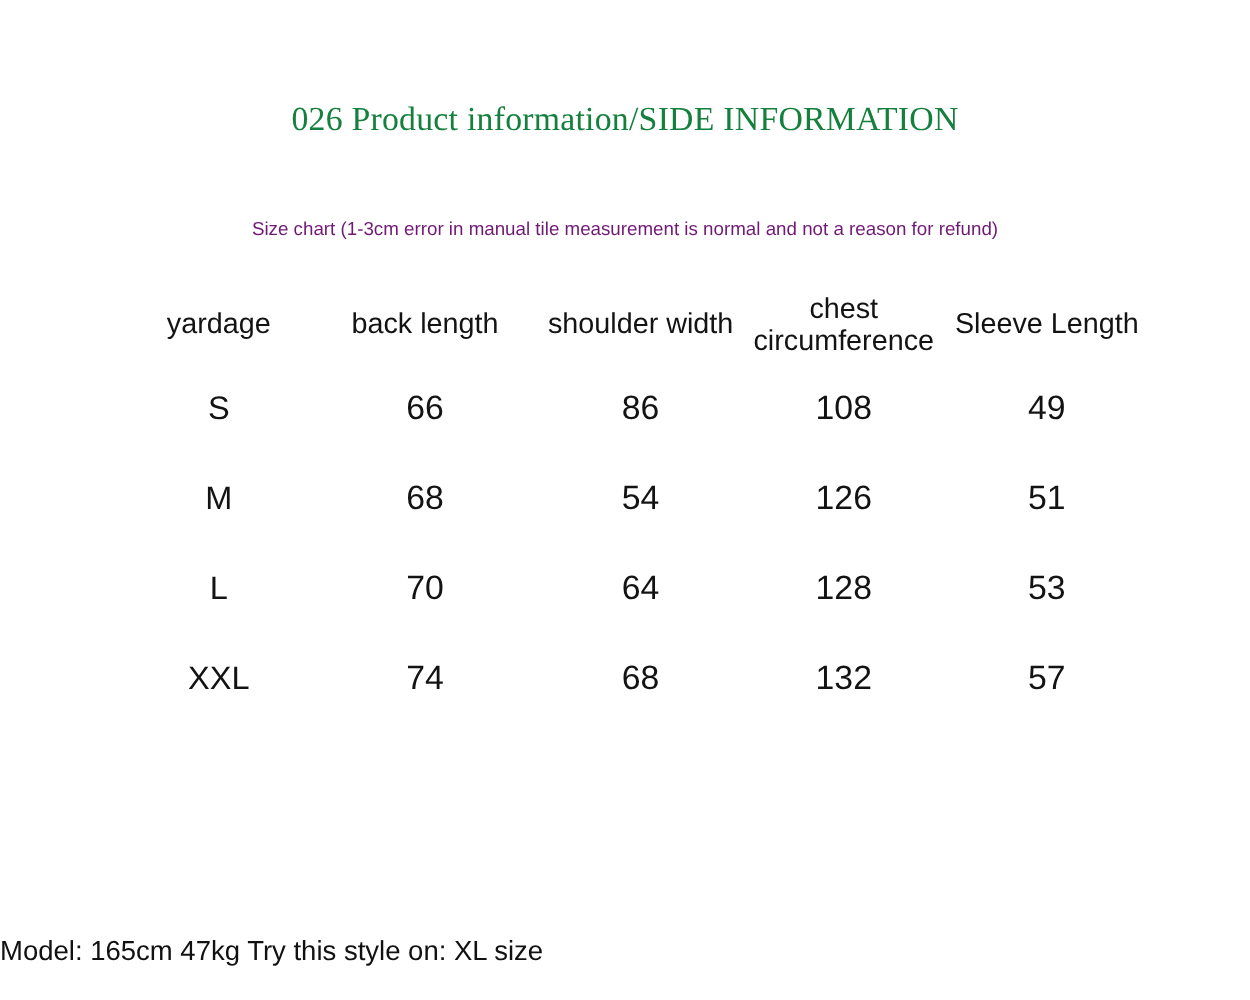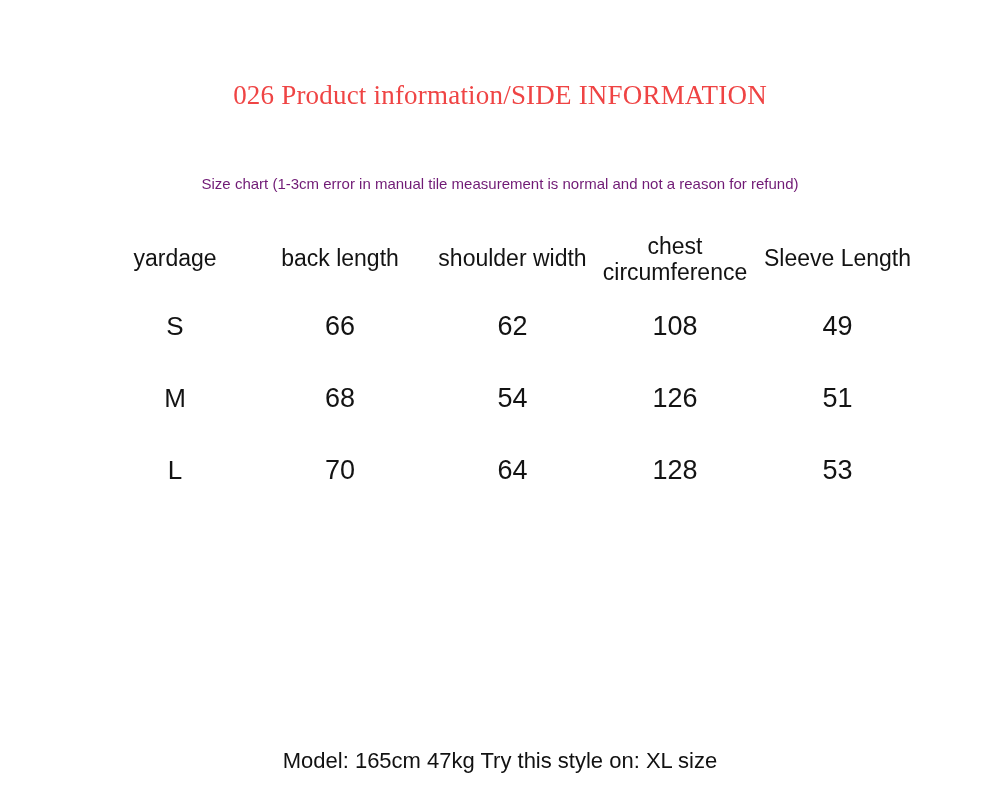--- a/index.html
+++ b/index.html
@@ -23,21 +23,21 @@
   }
 
   .title {
     position: absolute;
     top: 80px;
     left: 0;
     width: 1000px;
     text-align: center;
     font-family: "Liberation Serif", serif;
     font-size: 27px;
-    color: #ef4444;
+    color: #15803d;
     letter-spacing: 0.2px;
   }
 
   .subtitle {
     position: absolute;
     top: 175px;
     left: 0;
     width: 1000px;
     text-align: center;
     font-family: "Liberation Sans", sans-serif;
@@ -93,21 +93,21 @@
   }
   table.size-chart tbody td.size-label {
     font-size: 26px;
   }
 
   .footer-note {
     position: absolute;
     top: 748px;
     left: 0;
     width: 1000px;
-    text-align: center;
+    text-align: left;
     font-size: 22px;
     color: #111111;
     font-family: "Liberation Sans", sans-serif;
   }
 </style>
 </head>
 <body>
 
 <div class="page">
 
@@ -129,36 +129,43 @@
         <th class="wrap-head">back length</th>
         <th class="wrap-head">shoulder width</th>
         <th class="small-head">chest circumference</th>
         <th class="wrap-head">Sleeve Length</th>
       </tr>
     </thead>
     <tbody>
       <tr>
         <td class="size-label">S</td>
         <td>66</td>
-        <td>62</td>
+        <td>86</td>
         <td>108</td>
         <td>49</td>
       </tr>
       <tr>
         <td class="size-label">M</td>
         <td>68</td>
         <td>54</td>
         <td>126</td>
         <td>51</td>
       </tr>
       <tr>
         <td class="size-label">L</td>
         <td>70</td>
         <td>64</td>
         <td>128</td>
         <td>53</td>
       </tr>
+      <tr>
+        <td class="size-label">XXL</td>
+        <td>74</td>
+        <td>68</td>
+        <td>132</td>
+        <td>57</td>
+      </tr>
     </tbody>
   </table>
 
   <div class="footer-note">Model: 165cm 47kg Try this style on: XL size</div>
 
 </div>
 
 </body></html>

